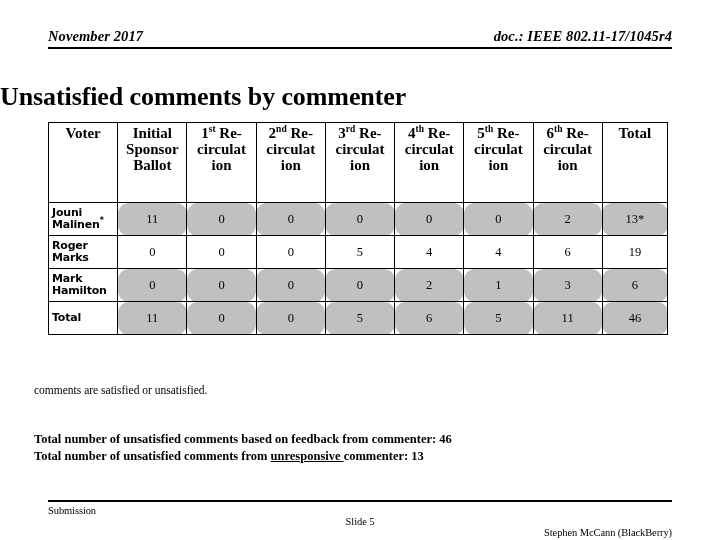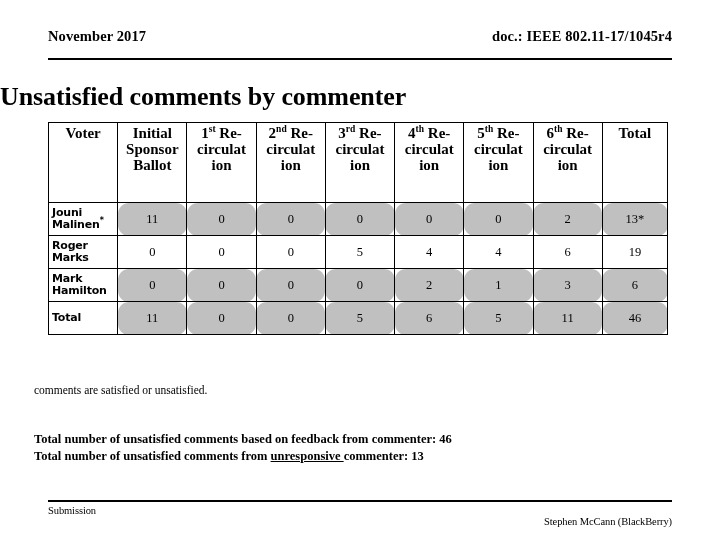--- a/index.html
+++ b/index.html
@@ -23,21 +23,22 @@
     top: 28px;
     width: 624px;
   }
   #slide-header .hdr-row {
     display: flex;
     justify-content: space-between;
     align-items: baseline;
     font-weight: bold;
     font-size: 14.5px;
     letter-spacing: 0.1px;
-    padding-bottom: 13px;
+    padding-bottom: 2px;
+    font-style: italic;
   }
   #slide-header .hdr-rule {
     border-bottom: 2.5px solid #000;
     width: 100%;
   }
 
   
   #slide-title {
     position: absolute;
     top: 82px;
@@ -290,15 +291,16 @@
 
 <div id="totals-notes">
   <div>Total number of unsatisfied comments based on feedback from commenter: 46</div>
   <div><span>Total number of unsatisfied comments from </span><span class="u">unresponsive </span><span>commenter:  13</span></div>
 </div>
 
 <div id="slide-footer">
   <div class="ftr-rule"></div>
   <div class="ftr-row">
     <span class="ftr-left">Submission</span>
+    <span class="ftr-center">Slide 5</span>
     <span class="ftr-right">Stephen McCann (BlackBerry)</span>
   </div>
 </div>
 
 </body></html>

